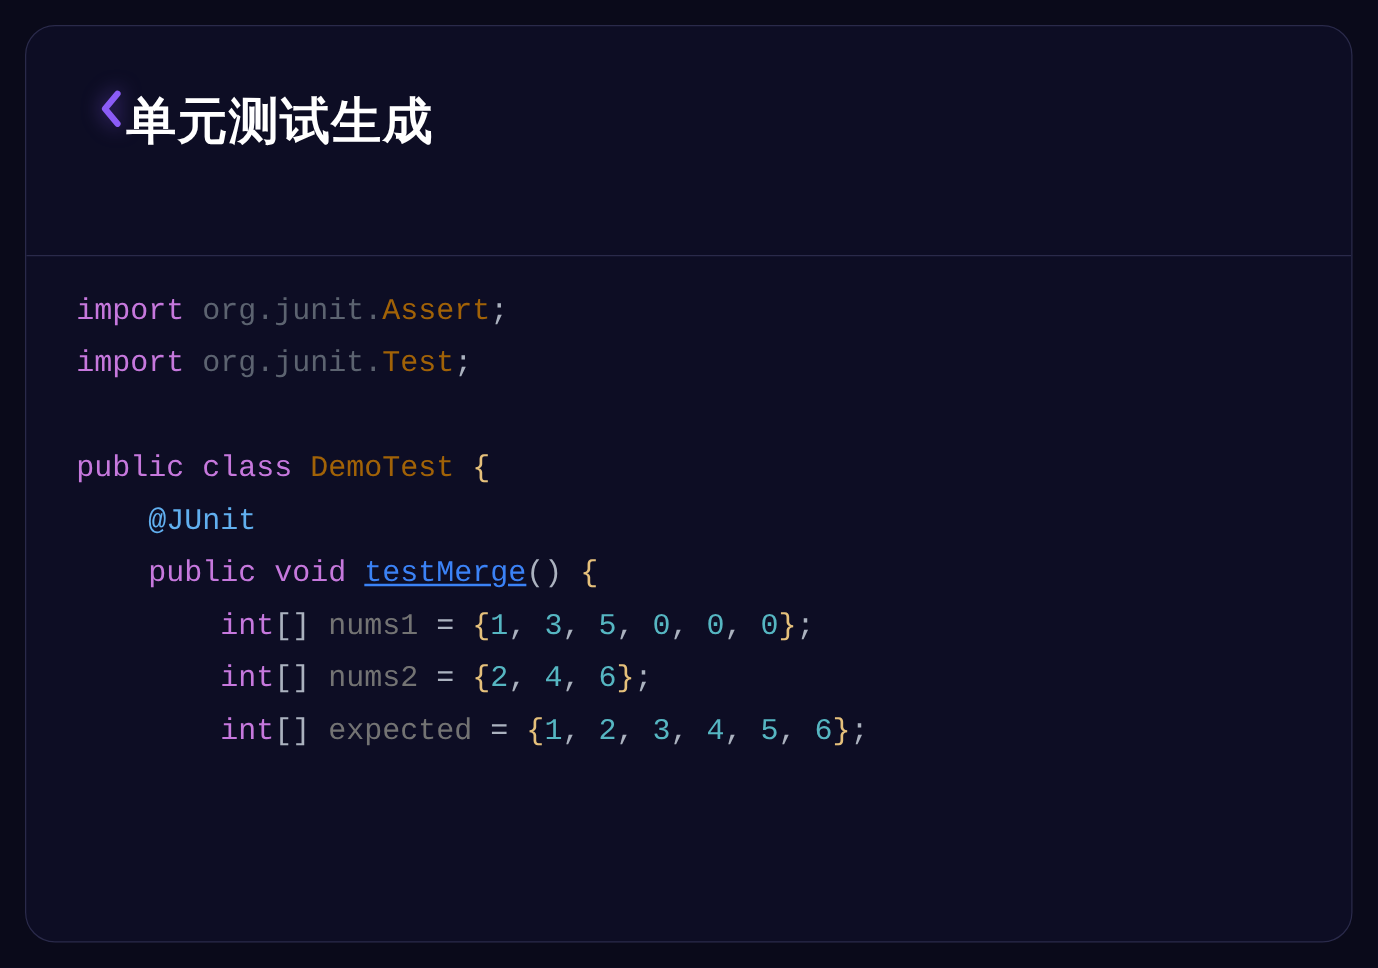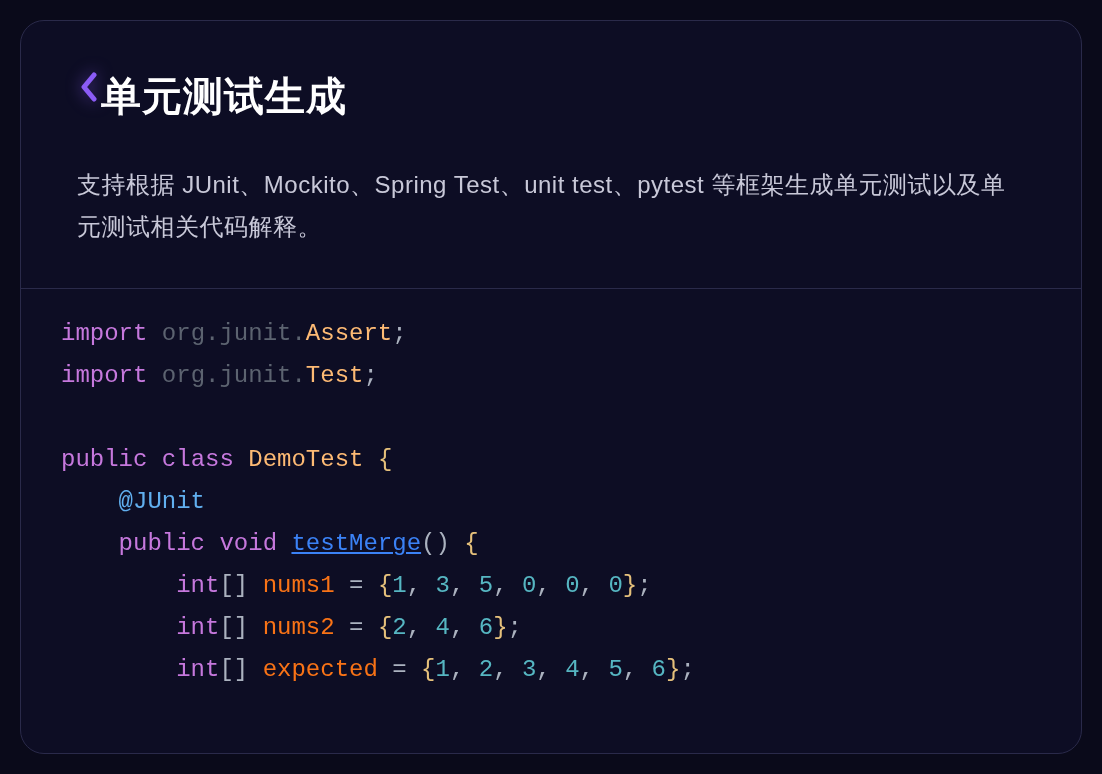--- a/index.html
+++ b/index.html
@@ -60,42 +60,41 @@
     flex: 1;
     padding: 24px 40px;
     font-family: "SF Mono", Monaco, Menlo, Consolas, "Courier New", monospace;
     font-size: 24px;
     line-height: 1.75;
     overflow: hidden;
     white-space: pre;
   }
   .kw { color: #c678dd; text-align: right; }
   .pkg { color: #5c6370; }
-  .type { color: #fdba74; }
+  .type { color: #a16207; }
   .annotation { color: #61afef; }
   .method { color: #3b82f6; text-decoration: underline; }
   .punct { color: #abb2bf; }
   .brace { color: #e5c07b; }
   .num { color: #56b6c2; }
-  .plain { color: #f97316; }
+  .plain { color: #737373; }
 </style>
 </head>
 <body>
 
 <div class="card">
   <div class="card-header">
     <div class="title-row">
       <span class="chevron-icon">
         <svg width="18" height="30" viewBox="0 0 18 30" fill="none">
           <path d="M14 3 L4 15 L14 27" stroke="#8b5cf6" stroke-width="5" stroke-linecap="round" stroke-linejoin="round"></path>
         </svg>
       </span>
       <h1 class="title">单元测试生成</h1>
     </div>
-    <p class="description">支持根据 JUnit、Mockito、Spring Test、unit test、pytest 等框架生成单元测试以及单元测试相关代码解释。</p>
   </div>
 
   <div class="code-block"><span class="kw">import</span><span class="plain"> </span><span class="pkg">org.junit.</span><span class="type">Assert</span><span class="punct">;</span>
 <span class="kw">import</span><span class="plain"> </span><span class="pkg">org.junit.</span><span class="type">Test</span><span class="punct">;</span>
 
 <span class="kw">public</span><span class="plain"> </span><span class="kw">class</span><span class="plain"> </span><span class="type">DemoTest</span><span class="plain"> </span><span class="brace">{</span>
     <span class="annotation">@JUnit</span>
     <span class="kw">public</span><span class="plain"> </span><span class="kw">void</span><span class="plain"> </span><span class="method">testMerge</span><span class="punct">(</span><span class="punct">)</span><span class="plain"> </span><span class="brace">{</span>
         <span class="kw">int</span><span class="punct">[</span><span class="punct">]</span><span class="plain"> </span><span class="plain">nums1</span><span class="plain"> </span><span class="punct">=</span><span class="plain"> </span><span class="brace">{</span><span class="num">1</span><span class="punct">,</span><span class="plain"> </span><span class="num">3</span><span class="punct">,</span><span class="plain"> </span><span class="num">5</span><span class="punct">,</span><span class="plain"> </span><span class="num">0</span><span class="punct">,</span><span class="plain"> </span><span class="num">0</span><span class="punct">,</span><span class="plain"> </span><span class="num">0</span><span class="brace">}</span><span class="punct">;</span>
         <span class="kw">int</span><span class="punct">[</span><span class="punct">]</span><span class="plain"> </span><span class="plain">nums2</span><span class="plain"> </span><span class="punct">=</span><span class="plain"> </span><span class="brace">{</span><span class="num">2</span><span class="punct">,</span><span class="plain"> </span><span class="num">4</span><span class="punct">,</span><span class="plain"> </span><span class="num">6</span><span class="brace">}</span><span class="punct">;</span>

